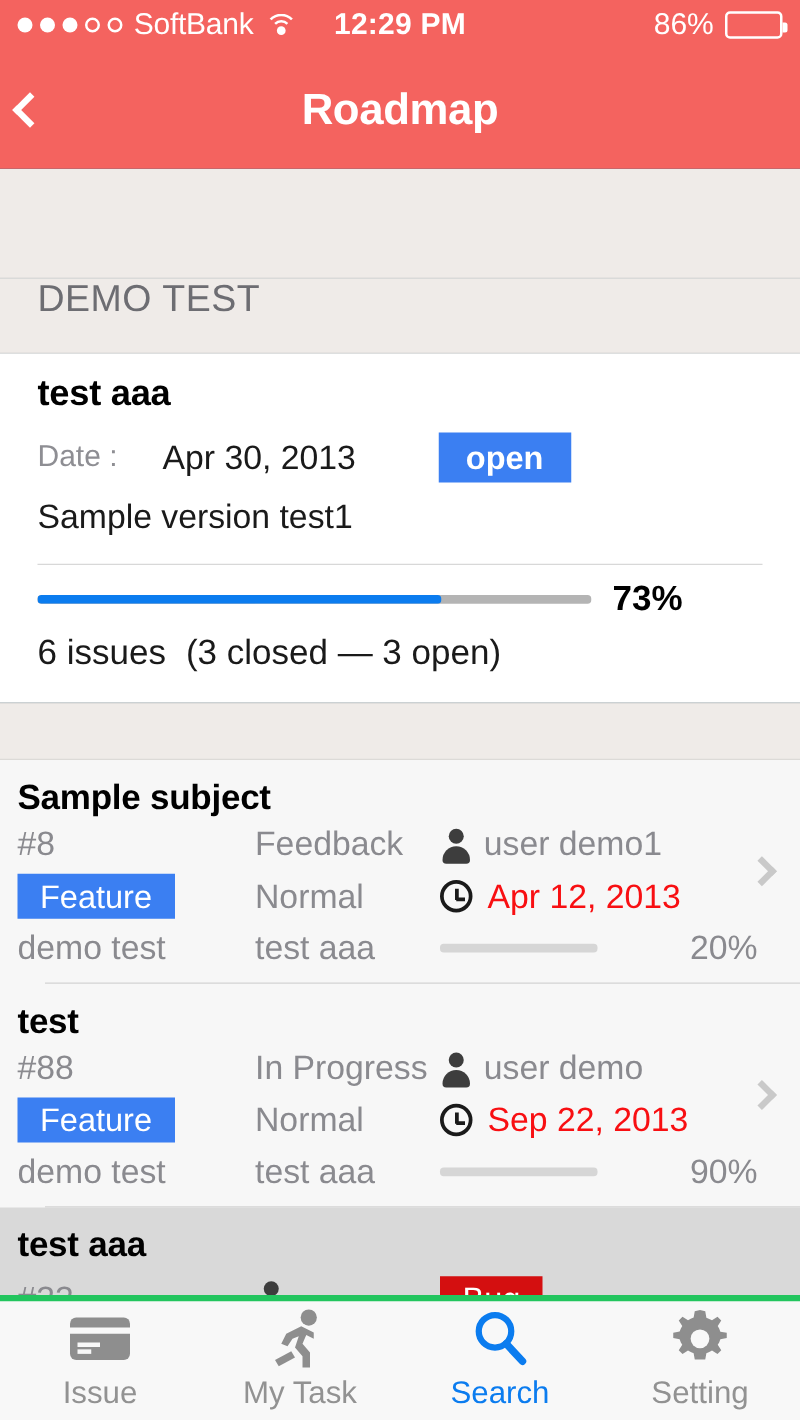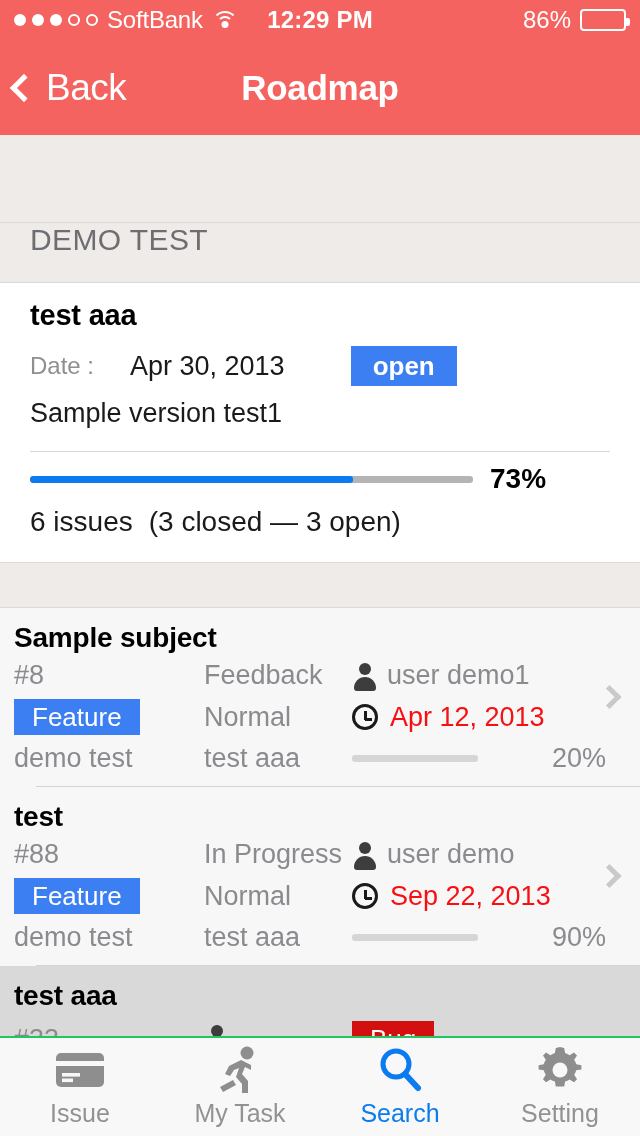--- a/index.html
+++ b/index.html
@@ -102,21 +102,21 @@
                        background:#3d3d3d; border-radius:50%; }
   .ico-person:after { content:""; position:absolute; left:2px; top:14px; width:22px; height:14px;
                       background:#3d3d3d; border-radius:11px 11px 3px 3px; }
   .ico-clock { width:26px; height:26px; border:3px solid #1a1a1a; border-radius:50%;
                position:relative; flex:0 0 26px; }
   .ico-clock:before { content:""; position:absolute; left:9px; top:4px; width:3px; height:9px; background:#1a1a1a; }
   .ico-clock:after { content:""; position:absolute; left:10px; top:11px; width:7px; height:3px; background:#1a1a1a; }
 
   
   .tabbar { position:absolute; bottom:0; left:0; right:0; height:100px;
-            background:#f8f8f8; border-top:2px solid #22c55e; display:flex; }
+            background:#f8f8f8; border-top:5px solid #22c55e; display:flex; }
   .tab { flex:1; display:flex; flex-direction:column; align-items:center; justify-content:center;
          gap:6px; cursor:pointer; }
   .tab-label { font-size:25px; color:#929292; }
   .tab.active .tab-label { color:#0b7cef; }
   .tab-ico { height:46px; display:flex; align-items:center; justify-content:center; }
   .tabbar svg { display:block; }
 </style>
 </head>
 <body>
 
@@ -143,21 +143,20 @@
       <span class="batt-pct">86%</span>
       <span class="batt">
         <span class="fill" id="battfill" style="width: 86%;"></span>
       </span>
     </div>
   </div>
 
   <div class="navbar">
     <div class="back">
       <span class="chev-left"></span>
-      <span class="back-label">Back</span>
     </div>
     <div class="nav-title">Roadmap</div>
   </div>
 
   <div class="section-gap"></div>
   <div class="section-head">
     <span>DEMO TEST</span>
   </div>
 
   <div class="version-card">

